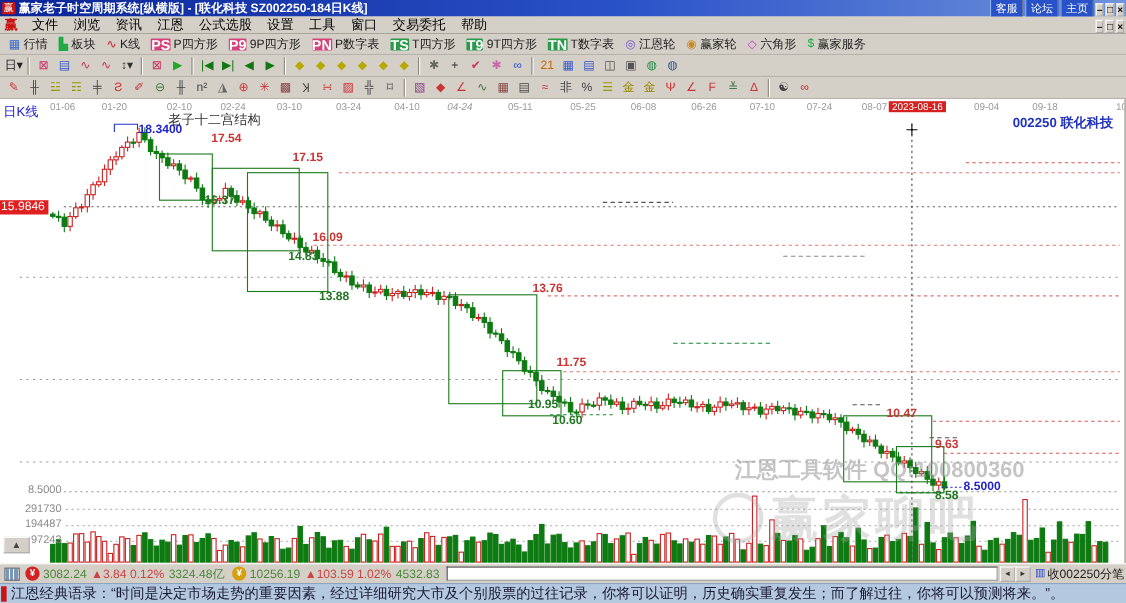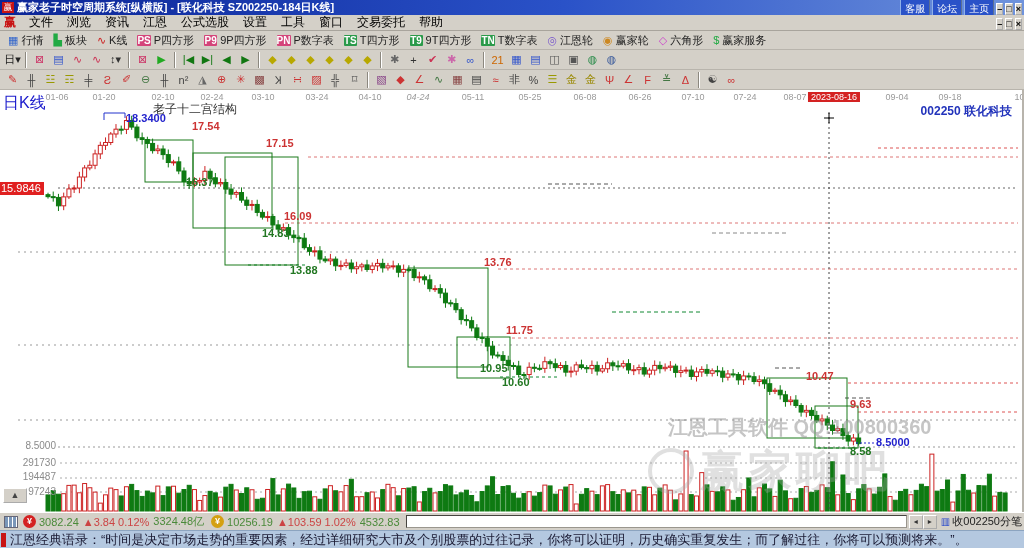--- a/index.html
+++ b/index.html
@@ -29,37 +29,37 @@
 
   
   .tbrow { position:absolute; left:0; width:1024px; background:#d4d0c8; display:flex;
     align-items:center; padding:0 3px; border-bottom:1px solid #b8b4ac; }
   #tb1 { top:31px; height:19px; }
   #tb2 { top:50px; height:20px; }
   #tb3 { top:70px; height:20px; }
   .tbtn { display:inline-flex; align-items:center; height:17px; padding:0 4px; font-size:11px;
     color:#222; white-space:nowrap; border:1px solid transparent; }
   .tbtn .g { font-size:11px; margin-right:3px; }
-  .badge { display:inline-block; min-width:13px; height:11px; font-size:10px; font-weight:bold;
+  .badge { display:inline-block; min-width:13px; height:11px; font-size:13px; font-weight:bold;
     color:#fff; text-align:center; line-height:11px; margin-right:3px; border-radius:1px; }
   .ibtn { display:inline-flex; align-items:center; justify-content:center; width:19px; height:18px;
     font-size:11px; border:1px solid transparent; }
   .sep { width:2px; height:16px; border-left:1px solid #8c887f; border-right:1px solid #fff;
     margin:0 3px; }
 
   
   #chart { position:absolute; top:90px; left:0; width:1024px; height:422px; background:#fff;
     border-right:2px solid #b8b4ac; overflow:hidden; }
   #chart svg { position:absolute; top:0; left:0; }
   .dlabel { position:absolute; top:2px; transform:translateX(-50%); font-size:9px; color:#9a9a9a;
     white-space:nowrap; }
   .dlabel.hl { background:#d42222; color:#fff; padding:0 3px; z-index:3; }
   .plabel { position:absolute; font-size:11px; font-weight:bold; white-space:nowrap; z-index:2; }
   .vslabel { position:absolute; left:0; width:56px; text-align:right; font-size:10px; color:#8a8a8a; z-index:2; }
-  #kline-type { position:absolute; left:3px; top:3px; color:#1a1acc; font-size:16px; z-index:3; }
+  #kline-type { position:absolute; left:3px; top:3px; color:#1a1acc; font-size:12px; z-index:3; }
   #structure-label { position:absolute; left:153px; top:11px; color:#333; font-size:12px; z-index:2; }
   #symbol-label { position:absolute; right:10px; top:13px; color:#2233bb; font-size:12px;
     font-weight:bold; z-index:2; }
   #left-marker { position:absolute; left:0; top:92px; background:#e02020; color:#fff; font-size:11px;
     padding:0 3px 1px 1px; z-index:3; }
   #wm1 { position:absolute; left:668px; top:324px; font-size:20px; font-weight:bold;
     color:rgba(150,150,150,0.55); white-space:nowrap; z-index:1; }
   #wm2 { position:absolute; left:648px; top:352px; font-size:44px; font-weight:bold;
     color:rgba(165,165,165,0.35); white-space:nowrap; z-index:1; letter-spacing:4px; }
   #wm2 .circ { display:inline-block; width:46px; height:46px; border:4px solid rgba(165,165,165,0.35);

